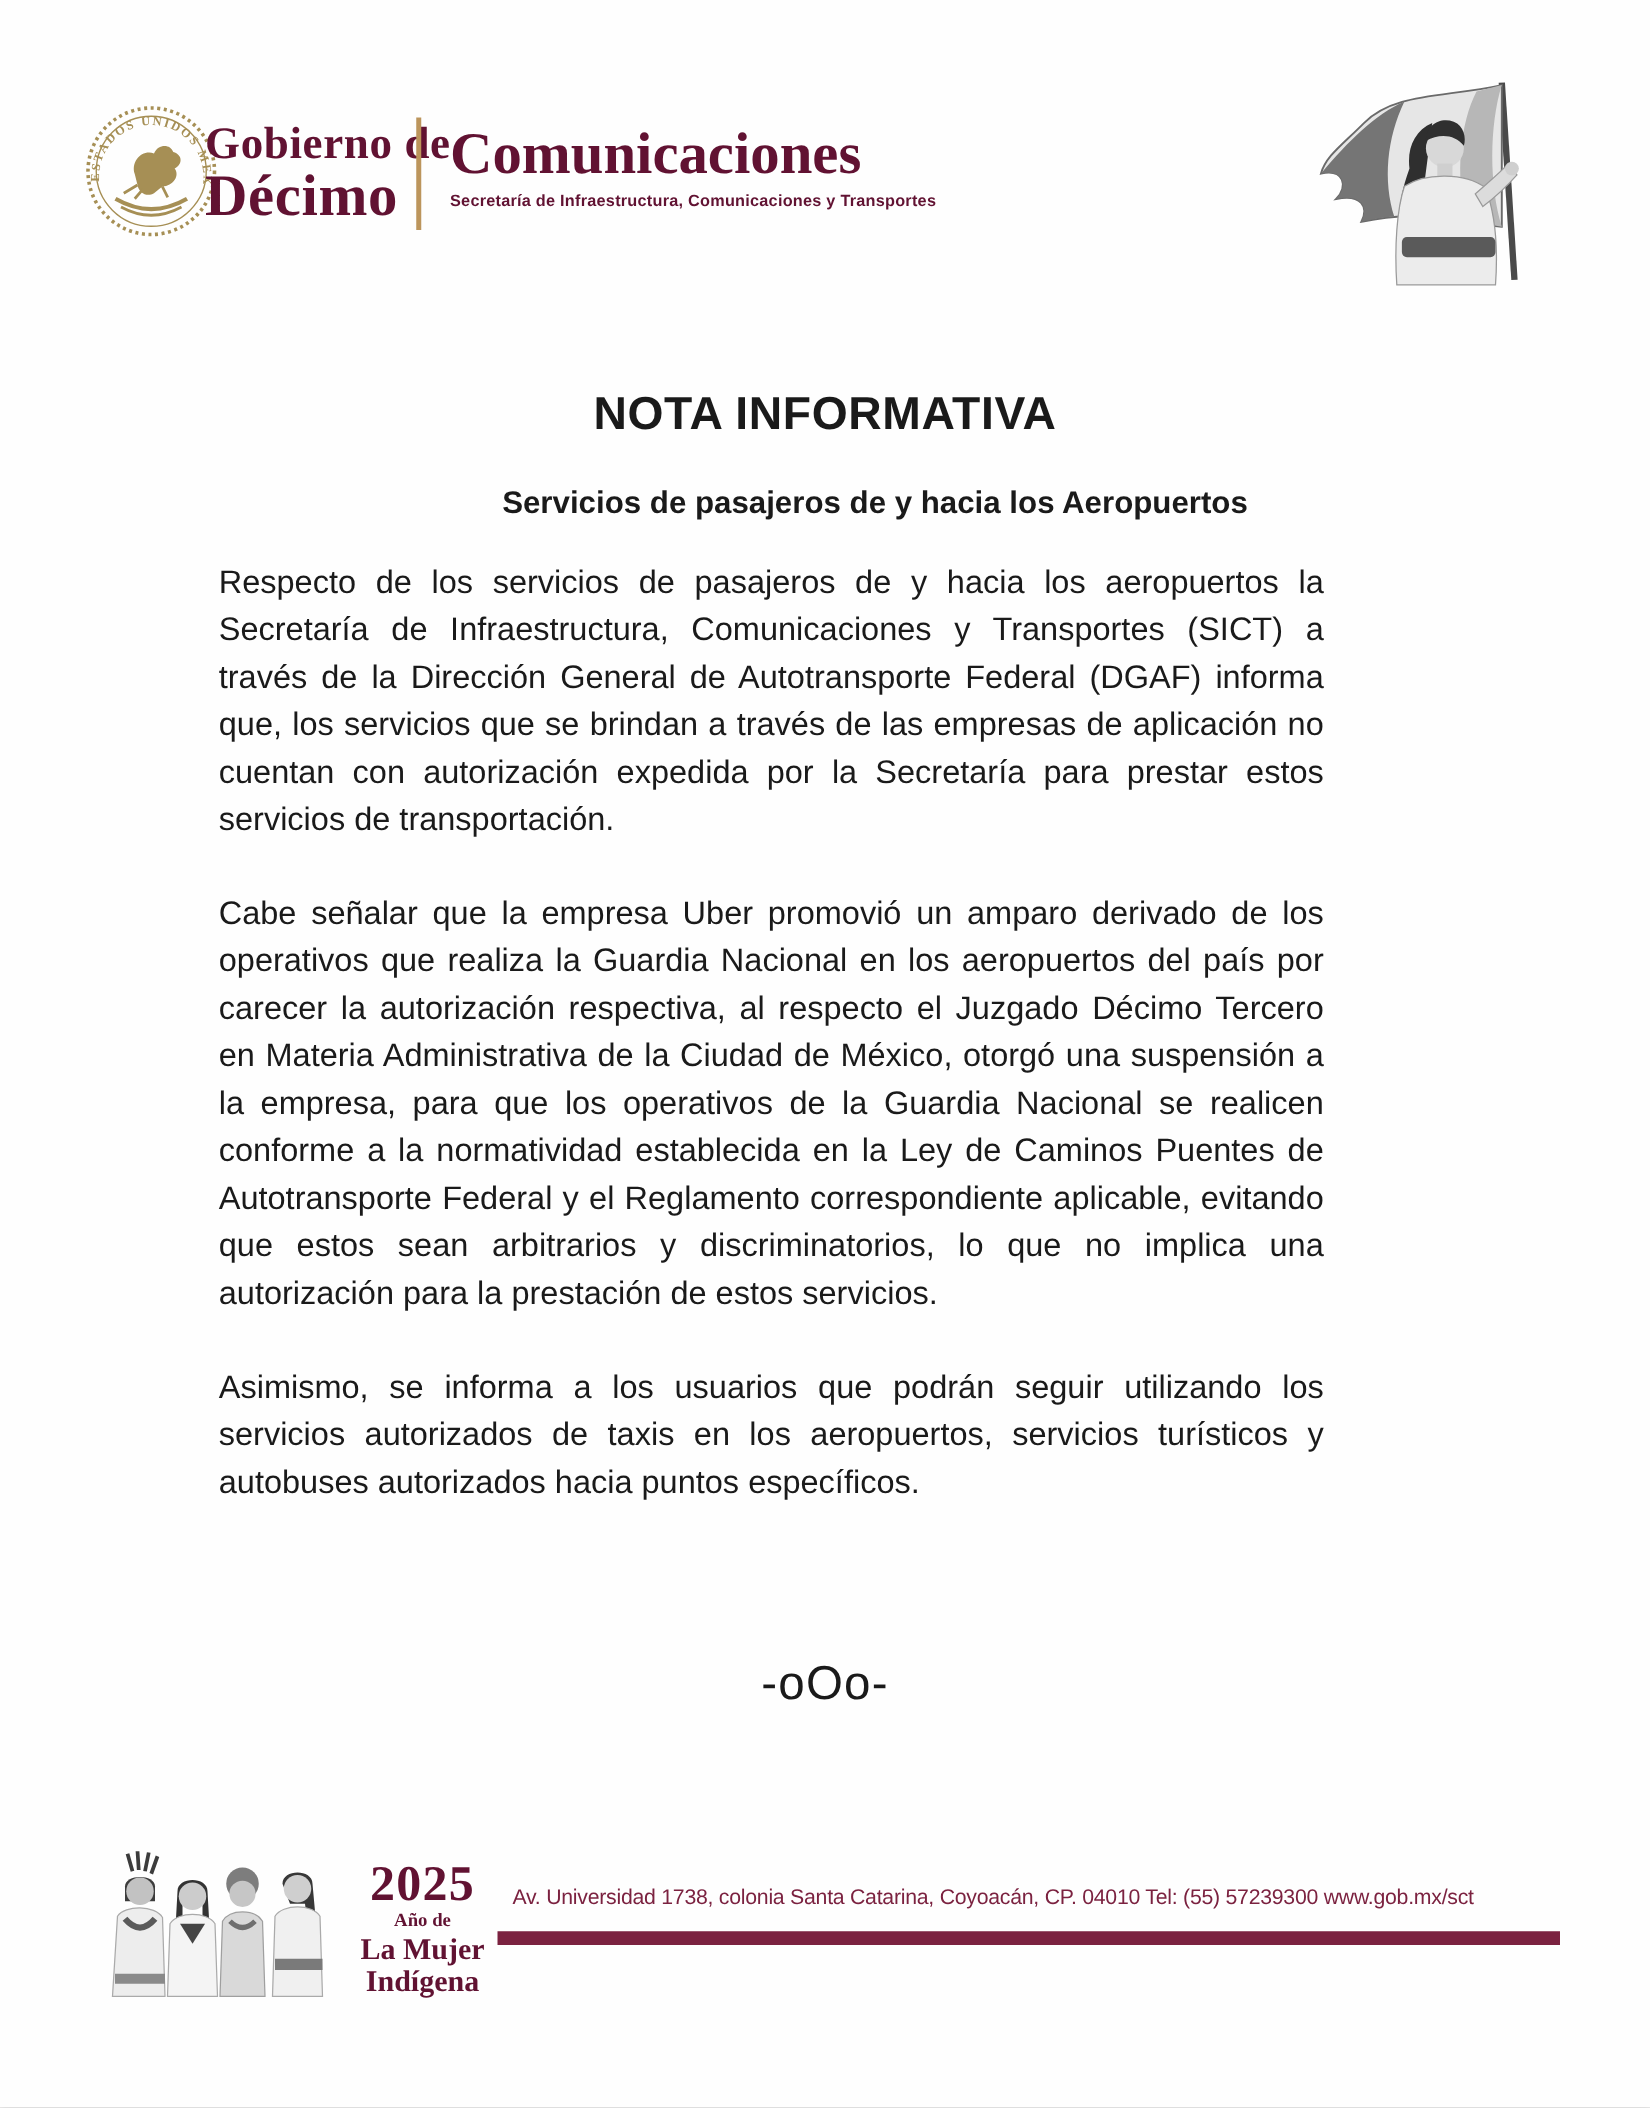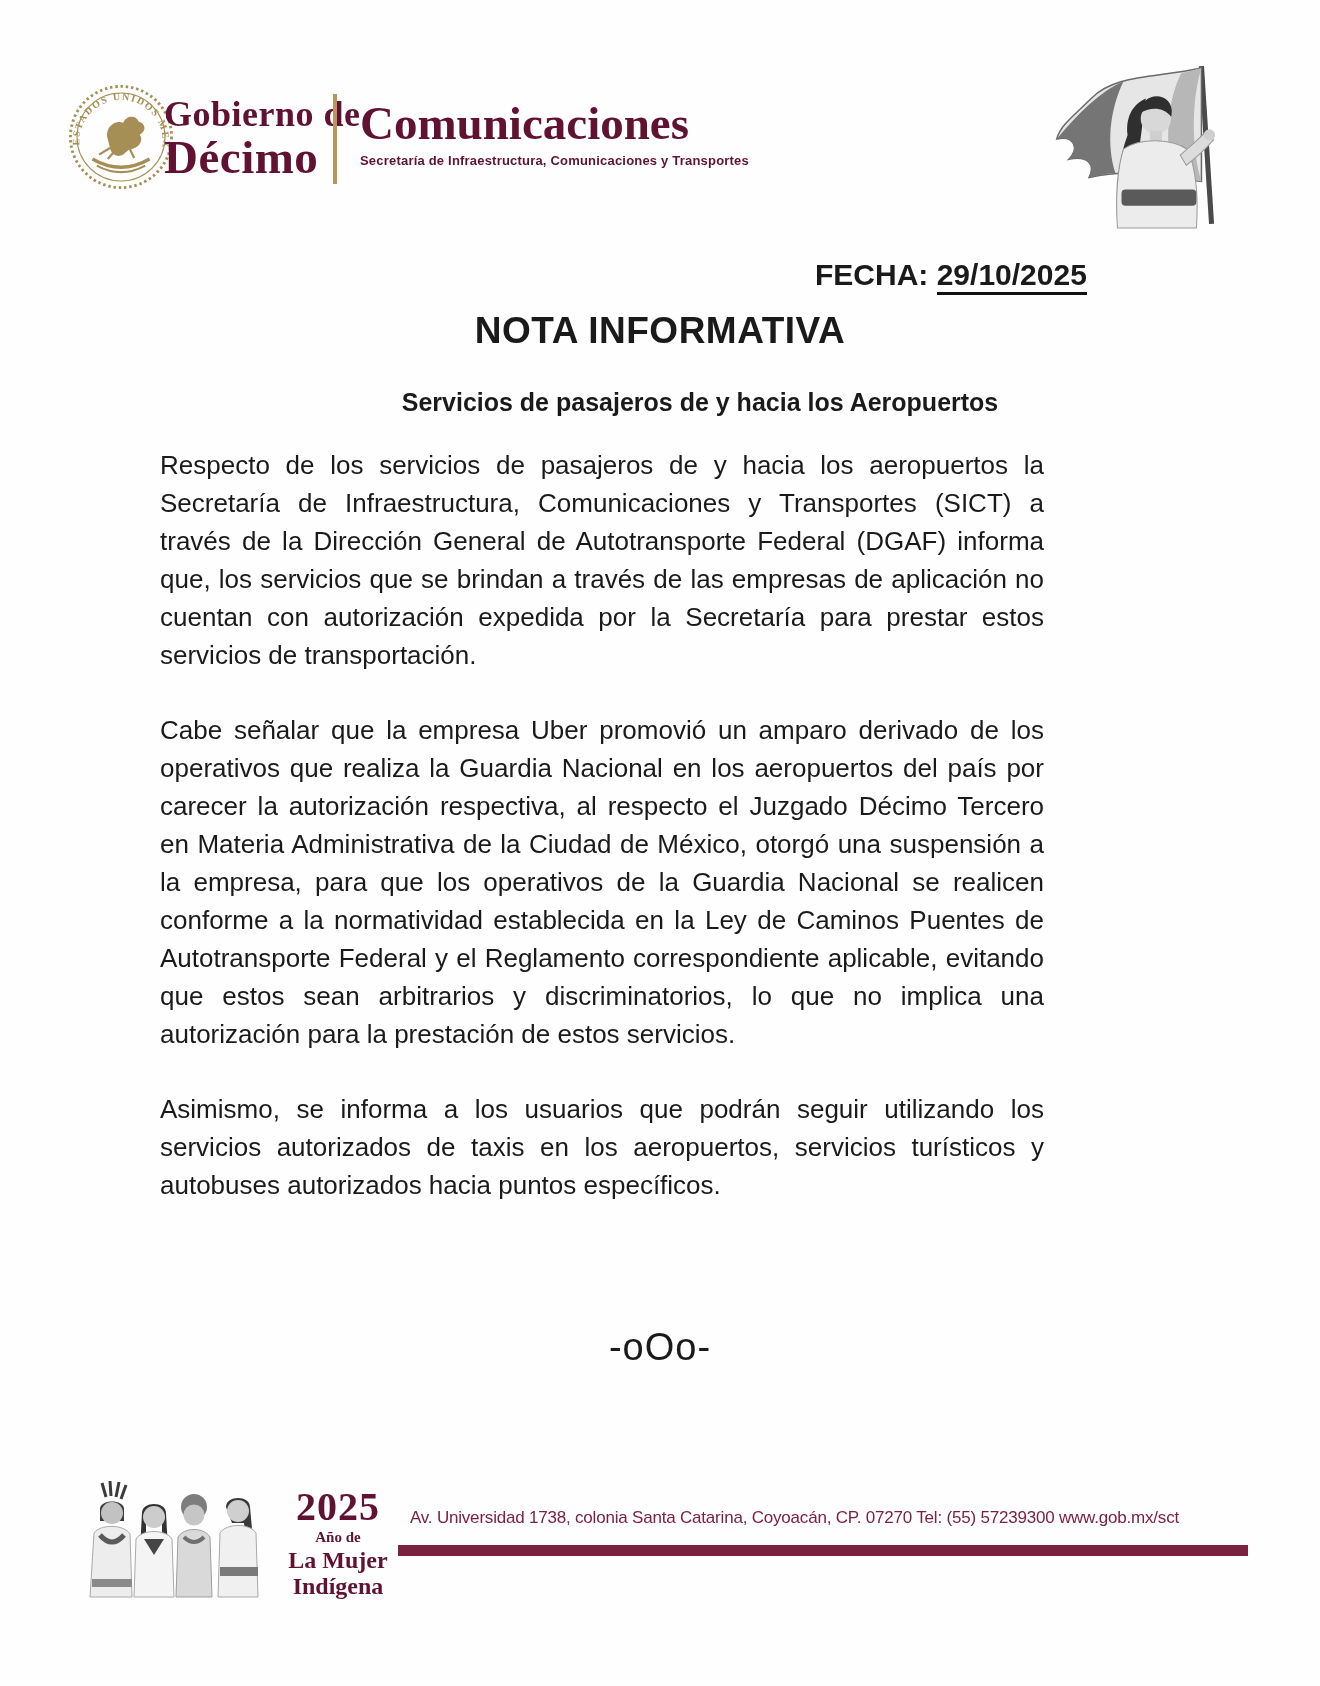--- a/index.html
+++ b/index.html
@@ -24,21 +24,21 @@
   .dep-sub { font-size:13px; font-weight:bold; margin-top:6px; letter-spacing:.2px; }
   .flag-illustration { position:absolute; left:1002px; top:60px; width:238px; height:170px; }
 
   
   .fecha { position:absolute; left:815px; top:258px; font-size:30px; font-weight:bold; white-space:nowrap; }
   .fecha .val { border-bottom:3px solid #111; padding-bottom:1px; }
   .doc-title { position:absolute; left:0; top:310px; width:100%; text-align:center; font-size:37px; font-weight:bold; letter-spacing:.5px; }
   .doc-subtitle { position:absolute; left:0; top:388px; width:100%; text-align:center; font-size:25px; font-weight:bold;margin-left:40px; }
 
   
-  .body-text { position:absolute; left:160px; top:446px; width:884px; font-size:26px; line-height:38px; text-align:justify; }
+  .body-text { position:absolute; left:175px; top:446px; width:884px; font-size:26px; line-height:38px; text-align:justify; }
   .body-text p { margin:0 0 37px 0; }
   .separator { position:absolute; left:0; top:1326px; width:100%; text-align:center; font-size:38px; letter-spacing:1px; }
 
   
   .women-illustration { position:absolute; left:86px; top:1478px; width:200px; height:122px; }
   .year-block { position:absolute; left:283px; top:1487px; width:110px; text-align:center; color:#611232; font-family:"Liberation Serif", serif; line-height:1; }
   .year-num { font-size:40px; font-weight:bold; letter-spacing:1px; }
   .year-cap1 { font-size:15px; font-weight:bold; margin-top:3px; }
   .year-cap2 { font-size:24px; font-weight:bold; margin-top:3px; }
   .year-cap3 { font-size:24px; font-weight:bold; margin-top:2px; }
@@ -86,24 +86,20 @@
     <path d="M142,38 C128,44 122,58 124,74 C116,96 112,120 118,144 L132,148 C128,118 132,96 136,84 Z" fill="#2f2f2f"></path>
     <circle cx="152" cy="58" r="15" fill="#d8d8d8"></circle>
     <path d="M137,52 C137,40 148,33 159,37 C167,40 169,50 167,56 C160,47 148,46 137,52 Z" fill="#2f2f2f"></path>
     <rect x="146" y="70" width="12" height="11" fill="#cfcfcf"></rect>
     <path d="M120,88 C136,77 168,77 184,89 C192,110 194,138 192,166 L114,166 C112,136 114,106 120,88 Z" fill="#ececec" stroke="#9a9a9a" stroke-width="1"></path>
     <rect x="118" y="128" width="74" height="16" rx="4" fill="#5a5a5a"></rect>
     <path d="M176,94 C186,85 196,77 202,70 L209,79 C201,88 190,98 182,104 Z" fill="#dcdcdc" stroke="#9a9a9a" stroke-width="1"></path>
     <circle cx="205" cy="74" r="5.5" fill="#cfcfcf"></circle>
   </svg>
 
-  <div class="fecha">
-    <span>FECHA:</span>
-    <span class="val">29/10/2025</span>
-  </div>
 
   <div class="doc-title">NOTA INFORMATIVA</div>
   <div class="doc-subtitle">Servicios de pasajeros de y hacia los Aeropuertos</div>
 
   <div class="body-text">
     <p>Respecto de los servicios de pasajeros de y hacia los aeropuertos la Secretaría de Infraestructura, Comunicaciones y Transportes (SICT) a través de la Dirección General de Autotransporte Federal (DGAF) informa que, los servicios que se brindan a través de las empresas de aplicación no cuentan con autorización expedida por la Secretaría para prestar estos servicios de transportación.</p>
     <p>Cabe señalar que la empresa Uber promovió un amparo derivado de los operativos que realiza la Guardia Nacional en los aeropuertos del país por carecer la autorización respectiva, al respecto el Juzgado Décimo Tercero en Materia Administrativa de la Ciudad de México, otorgó una suspensión a la empresa, para que los operativos de la Guardia Nacional se realicen conforme a la normatividad establecida en la Ley de Caminos Puentes de Autotransporte Federal y el Reglamento correspondiente aplicable, evitando que estos sean arbitrarios y discriminatorios, lo que no implica una autorización para la prestación de estos servicios.</p>
     <p>Asimismo, se informa a los usuarios que podrán seguir utilizando los servicios autorizados de taxis en los aeropuertos, servicios turísticos y autobuses autorizados hacia puntos específicos.</p>
   </div>
 
@@ -134,16 +130,16 @@
     <rect x="134" y="88" width="38" height="9" fill="#7a7a7a"></rect>
   </svg>
 
   <div class="year-block">
     <div class="year-num">2025</div>
     <div class="year-cap1">Año de</div>
     <div class="year-cap2">La Mujer</div>
     <div class="year-cap3">Indígena</div>
   </div>
 
-  <div class="footer-address">Av. Universidad 1738, colonia Santa Catarina, Coyoacán, CP. 07270 Tel: (55) 57239300 www.gob.mx/sct</div>
+  <div class="footer-address">Av. Universidad 1738, colonia Santa Catarina, Coyoacán, CP. 04010 Tel: (55) 57239300 www.gob.mx/sct</div>
   <div class="footer-bar"></div>
 
 </div>
 
 </body></html>

